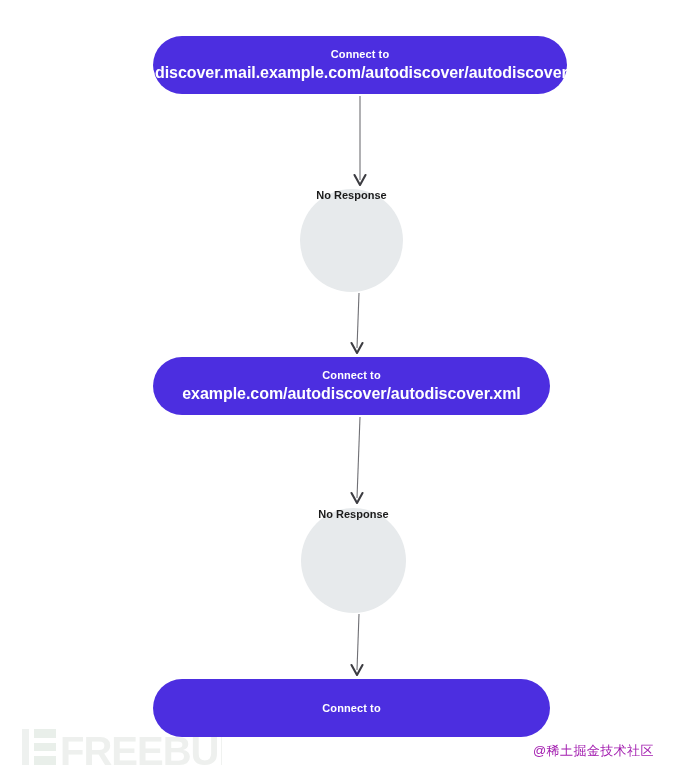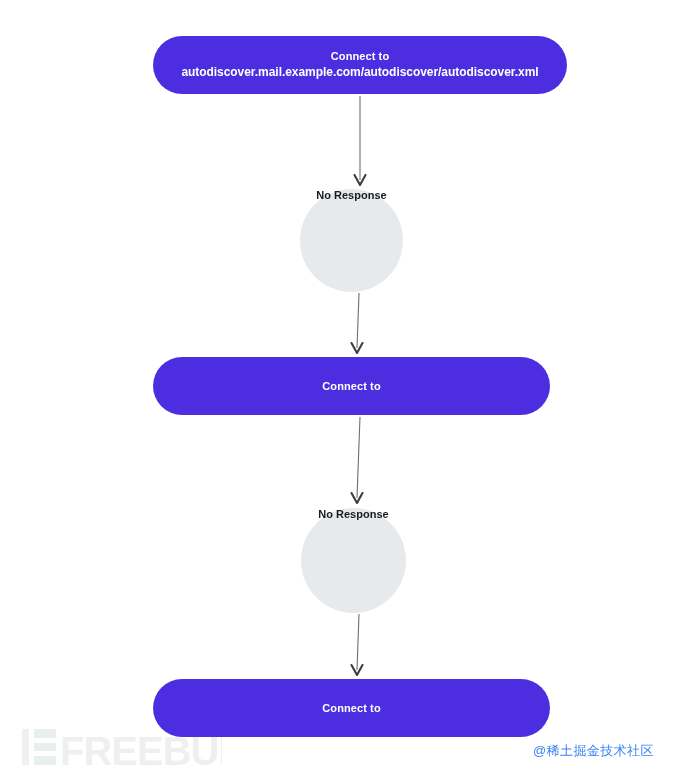--- a/index.html
+++ b/index.html
@@ -32,21 +32,21 @@
     text-align: center;
     line-height: 1.35;
     padding: 12px 18px;
   }
   .pill .line1 {
     font-size: 11px;
     font-weight: bold;
     letter-spacing: 0.1px;
   }
   .pill .line2 {
-    font-size: 12px;
+    font-size: 16px;
     font-weight: bold;
     letter-spacing: -0.05px;
     white-space: nowrap;
   }
 
   #node-1 { left: 153px; top: 36px;  width: 414px; height: 58px; }
   #node-2 { left: 153px; top: 357px; width: 397px; height: 58px; }
   #node-3 { left: 153px; top: 679px; width: 397px; height: 58px; }
 
   
@@ -81,21 +81,21 @@
     top: 723px;
     width: 200px;
     height: 48px;
     opacity: 1;
   }
   #site-watermark {
     position: absolute;
     left: 533px;
     top: 742px;
     font-size: 13px;
-    color: #3b82f6;
+    color: #a21caf;
     letter-spacing: 0.4px;
     white-space: nowrap;
   }
 </style>
 </head>
 <body style="background: rgb(255, 255, 255);">
 
 <div id="flow">
 
   <div class="pill" id="node-1" style="background: rgb(76, 46, 224); color: rgb(255, 255, 255);">
@@ -112,20 +112,21 @@
     <span>No Response</span>
   </div>
 
   <svg class="connector" id="conn-2" viewBox="0 0 60 63" width="60" height="63">
     <line x1="29" y1="0" x2="27" y2="55" stroke="#6f6f74" stroke-width="1.1"></line>
     <path d="M21.5 50 L27 60 L32.5 50" fill="none" stroke="#3d3d42" stroke-width="2.1" stroke-linecap="round" stroke-linejoin="round"></path>
   </svg>
 
   <div class="pill" id="node-2" style="background: rgb(76, 46, 224); color: rgb(255, 255, 255);">
     <span class="line1">Connect to</span>
+    <span class="line2">example.com/autodiscover/autodiscover.xml</span>
   </div>
 
   <svg class="connector" id="conn-3" viewBox="0 0 60 90" width="60" height="90">
     <line x1="30" y1="0" x2="27" y2="81" stroke="#6f6f74" stroke-width="1.1"></line>
     <path d="M21.5 76 L27 86 L32.5 76" fill="none" stroke="#3d3d42" stroke-width="2.1" stroke-linecap="round" stroke-linejoin="round"></path>
   </svg>
 
   <div class="circle" id="circle-2" style="background: rgb(231, 234, 236); color: rgb(27, 27, 27);">
     <span>No Response</span>
   </div>

